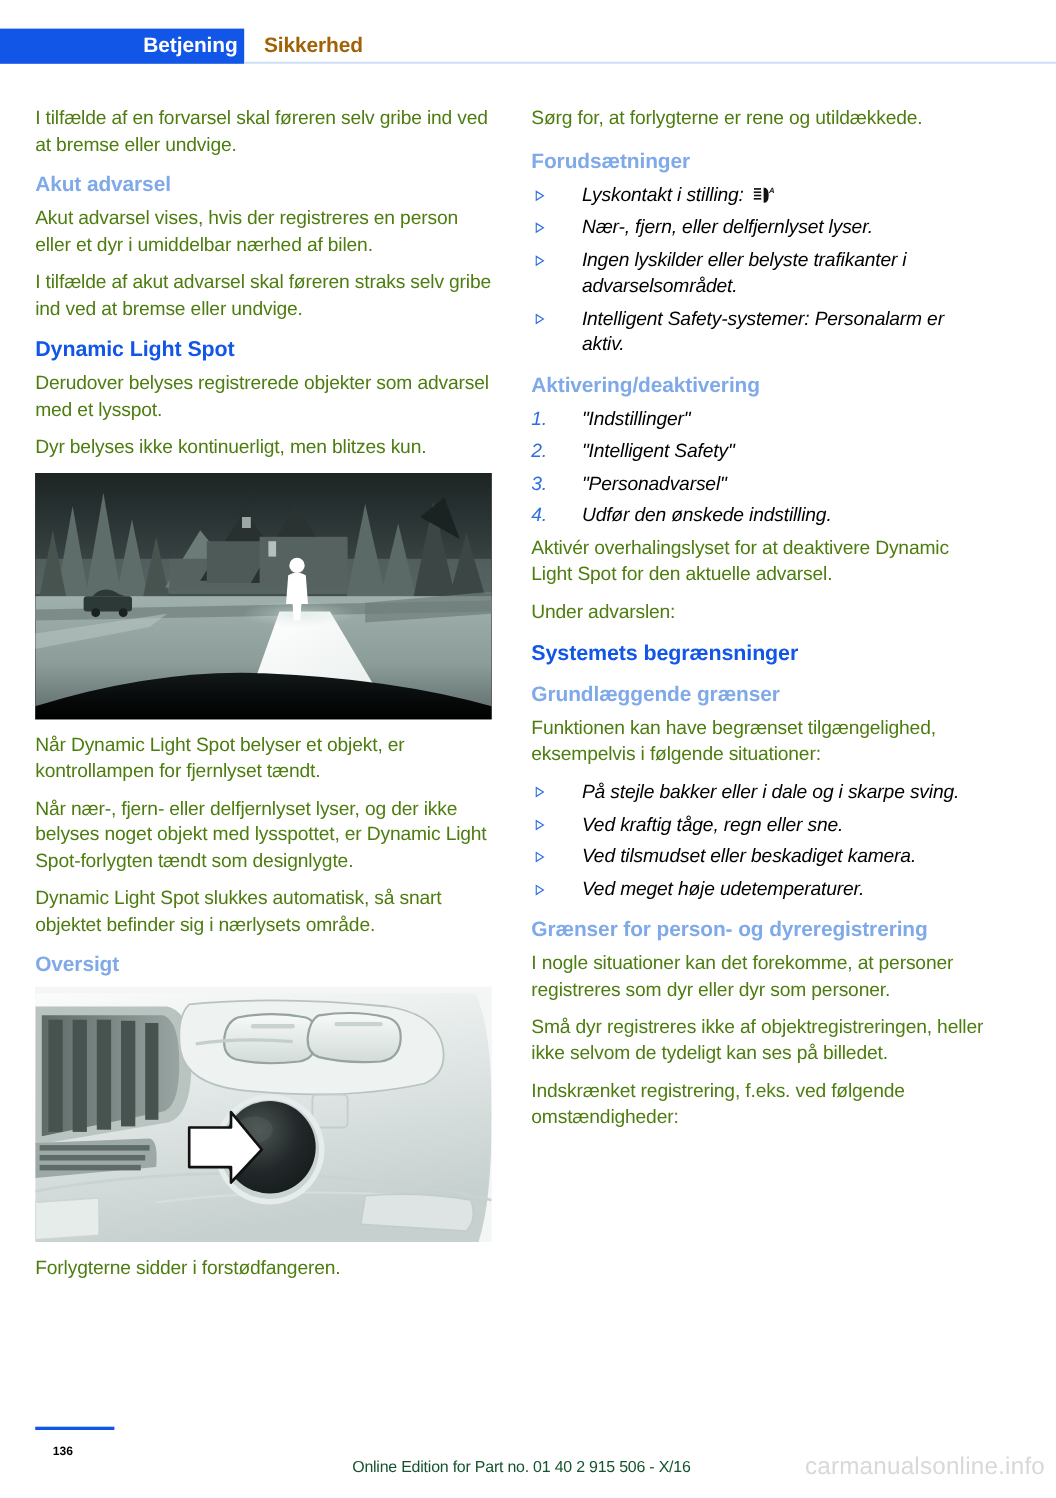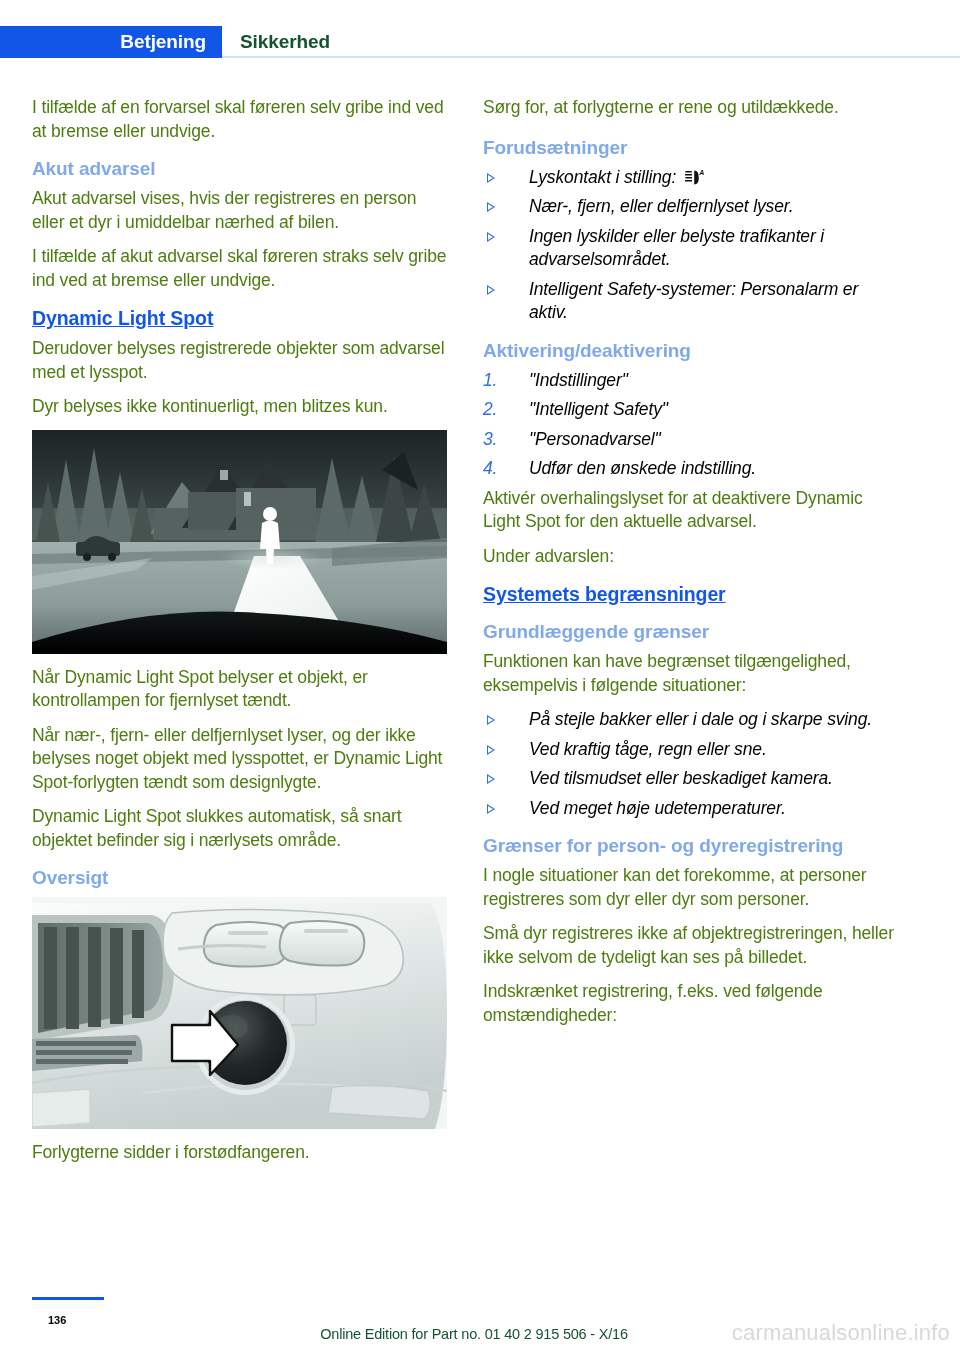--- a/index.html
+++ b/index.html
@@ -21,33 +21,33 @@
     top: 26px; left: 0; width: 960px; height: 32px;
   }
   .header-tab-active {
     position: absolute;
     left: 0; top: 0;
     width: 222px; height: 32px;
     background: #1256e8;
   }
   .header-tab-active span {
     position: absolute;
-    right: 16px; top: 50%;
+    right: 6px; top: 50%;
     transform: translateY(-50%);
     color: #ffffff;
     font-size: 19px;
     font-weight: bold;
     letter-spacing: -0.1px;
     white-space: nowrap;
   }
   .header-tab-inactive {
     position: absolute;
     left: 240px; top: 50%;
     transform: translateY(-50%);
-    color: #14532d;
+    color: #a16207;
     font-size: 19px;
     font-weight: bold;
     letter-spacing: -0.1px;
     white-space: nowrap;
   }
   .header-rule {
     position: absolute;
     top: 56px; left: 222px; width: 738px; height: 2px;
     background: #cfe0f7;
   }
@@ -69,21 +69,20 @@
     letter-spacing: -0.15px;
   }
 
   h2.h-blue-dark {
     margin: 14px 0 7px 0;
     font-size: 19.5px;
     font-weight: bold;
     color: #1256e8;
     letter-spacing: -0.1px;
     line-height: 24px;
-    text-decoration: underline;
   }
   h3.h-blue-light {
     margin: 14px 0 6px 0;
     font-size: 19px;
     font-weight: bold;
     color: #7fa9e8;
     letter-spacing: -0.1px;
     line-height: 24px;
   }
   h3.h-blue-light.first { margin-top: 16px; }

